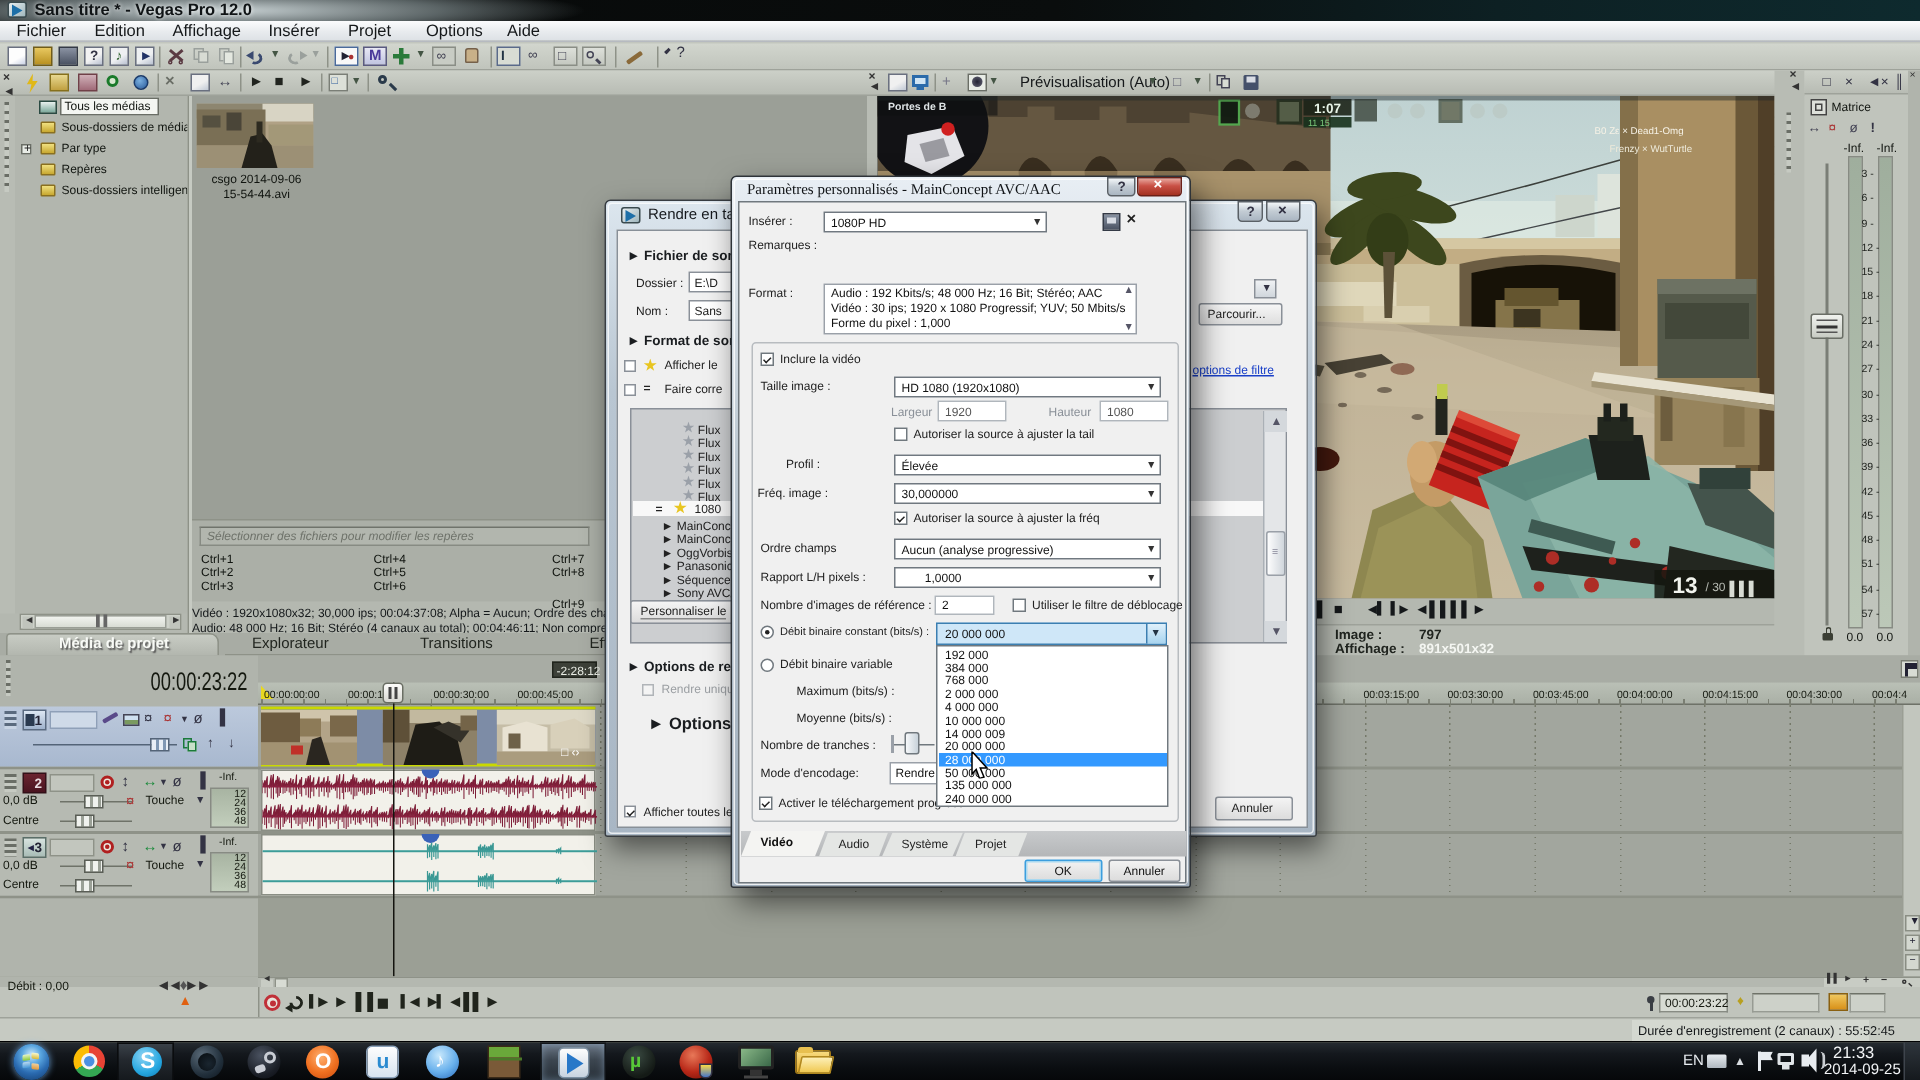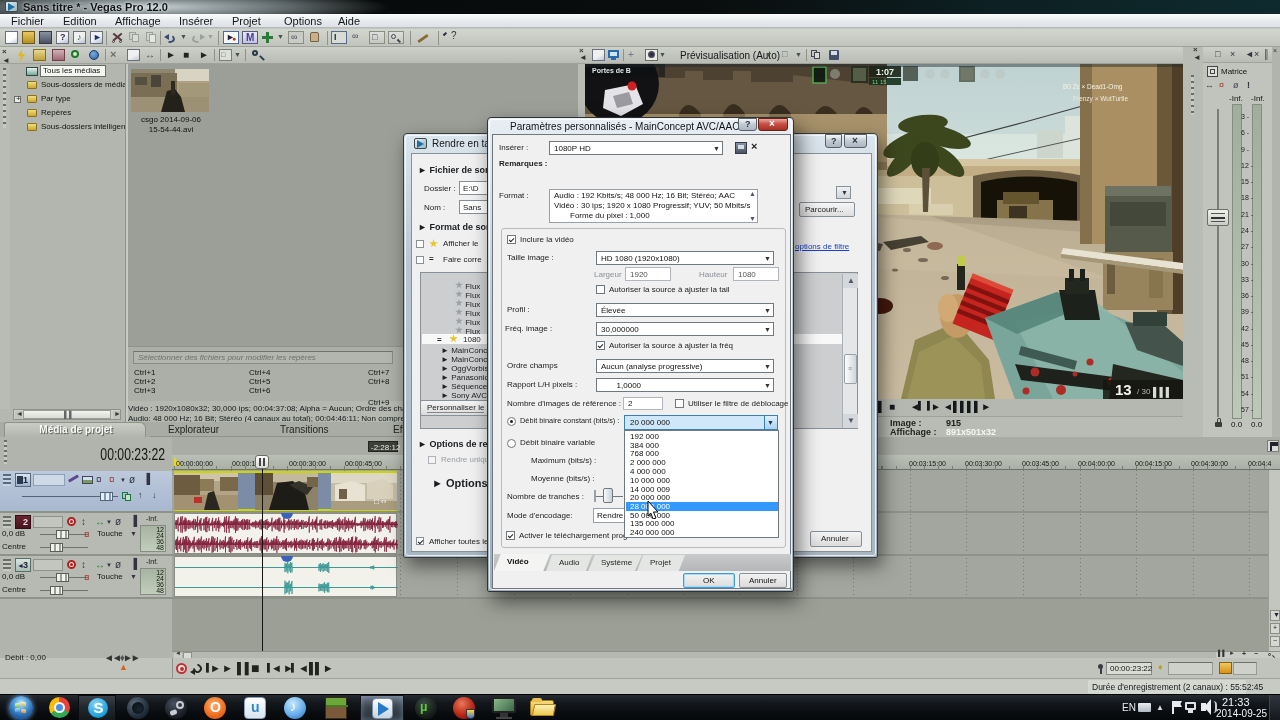--- a/index.html
+++ b/index.html
@@ -453,21 +453,21 @@
       <div class="txt" style="left:293px;top:2px;font-size:10px;color:#15181a;letter-spacing:4px;">▌■</div>
       <div class="txt" style="left:325px;top:2px;font-size:10px;color:#15181a;">◄</div>
         <div class="txt" style="left:333px;top:2px;font-size:8px;color:#15181a;">▌</div>
       <div class="txt" style="left:342px;top:2px;font-size:8px;color:#15181a;">▌</div>
         <div class="txt" style="left:346px;top:2px;font-size:10px;color:#15181a;">►</div>
       <div class="txt" style="left:358px;top:2px;font-size:10px;color:#15181a;">◄▌▌</div>
       <div class="txt" style="left:382px;top:2px;font-size:10px;color:#15181a;">▌▌►</div>
     </div>
     <div class="abs" style="left:7px;top:369px;width:598px;height:1px;background:#9ea29a;"></div>
     <div class="txt" style="left:312px;top:371px;font-size:9px;font-weight:bold;color:#20241f;">Image :</div>
-    <div class="txt" style="left:368px;top:371px;font-size:9px;font-weight:bold;color:#20241f;">915</div>
+    <div class="txt" style="left:368px;top:371px;font-size:9px;font-weight:bold;color:#20241f;">797</div>
     <div class="txt" style="left:312px;top:380px;font-size:9px;font-weight:bold;color:#20241f;">Affichage :</div>
     <div class="txt" style="left:368px;top:380px;font-size:9px;font-weight:bold;color:#f4f6f2;">891x501x32</div>
   </div>
 
   <div class="abs" style="left:1183px;top:47px;width:20px;height:390px;background:#b8bcb4;">
     <div class="abs" style="left:8px;top:28px;width:3px;height:40px;background:repeating-linear-gradient(180deg,#6a6e66 0 2px,#c6cac2 2px 6px);"></div>
     <div class="txt" style="left:10px;top:-2px;font-size:8px;font-weight:bold;color:#333;">×</div>
     <div class="txt" style="left:10px;top:6px;font-size:8px;color:#333;">◄</div>
   </div>
 
@@ -989,43 +989,43 @@
           <span style="position:absolute;left:10px;top:2px;font-size:8px;color:#222;">Annuler</span>
         </div>
       <div class="abs" style="left:4px;top:383px;width:8px;height:8px;background:#fff;border:1px solid #8a9098;">
           <span style="position:absolute;left:1px;top:1.5px;width:5px;height:3px;border-left:1.5px solid #222;border-bottom:1.5px solid #222;transform:rotate(-45deg);"></span>
         </div>
       <div class="txt" style="left:17px;top:383px;font-size:8px;color:#222;">Afficher toutes le</div>
     </div>
   </div>
   <div class="abs" id="dlg-params" style="left:487px;top:117px;width:307px;height:475px;box-shadow:5px 9px 20px rgba(0,0,0,0.55);background:linear-gradient(180deg,#e8eef4,#bcc8d2 40%,#9fadbb);border:1px solid #2e3338;border-radius:4px 4px 2px 2px;">
     <div class="abs" style="left:1px;top:1px;width:303px;height:471px;border:1px solid rgba(255,255,255,0.8);border-radius:3px;"></div>
-    <div class="txt" style="left:22px;top:3px;font-size:10px;color:#111417;">Paramètres personnalisés - MainConcept AVC/AAC</div>
+    <div class="txt" style="left:10px;top:3px;font-size:10px;color:#111417;font-family:Liberation Serif, serif;">Paramètres personnalisés - MainConcept AVC/AAC</div>
     <div class="abs" style="left:250px;top:0px;width:19px;height:13px;background:linear-gradient(180deg,#f4f7f9,#c3ccd4 48%,#aab6c2);border:1px solid #5a6066;border-radius:0 0 3px 3px;">
         <span style="position:absolute;left:6px;top:0px;font-size:9px;font-weight:bold;color:#334;">?</span>
       </div>
     <div class="abs" style="left:270px;top:0px;width:30px;height:13px;background:linear-gradient(180deg,#e8a89e,#c95045 45%,#a33222);border:1px solid #6a2018;border-radius:0 0 3px 3px;">
         <span style="position:absolute;left:10px;top:-1px;font-size:10px;font-weight:bold;color:#fff;">×</span>
       </div>
     <div class="abs" style="left:4px;top:16px;width:299px;height:455px;background:#f0f0f0;border:1px solid #70787e;">
       <div class="txt" style="left:6px;top:8px;font-size:8px;color:#222;">Insérer :</div>
-      <div class="abs" style="left:56px;top:6px;width:174px;height:14px;background:#fff;border:1px solid #707880;">
+      <div class="abs" style="left:56px;top:6px;width:149px;height:14px;background:#fff;border:1px solid #707880;">
           <span style="position:absolute;left:4px;top:2px;font-size:8px;color:#111;">1080P HD</span>
           <span style="position:absolute;right:2px;top:3px;font-size:7px;color:#333;">▼</span>
         </div>
       <div class="abs" style="left:242px;top:7px;width:12px;height:12px;background:linear-gradient(180deg,#8892a2,#4a5262);border:1px solid #343a46;">
           <span style="position:absolute;left:2px;top:2px;width:6px;height:4px;background:#d8dce4;"></span>
         </div>
       <div class="txt" style="left:258px;top:5px;font-size:11px;font-weight:bold;color:#222;">×</div>
-      <div class="txt" style="left:6px;top:24px;font-size:8px;color:#222;font-weight:bold;">Remarques :</div>
+      <div class="txt" style="left:6px;top:24px;font-size:8px;color:#222;">Remarques :</div>
       <div class="txt" style="left:6px;top:56px;font-size:8px;color:#222;">Format :</div>
       <div class="abs" style="left:56px;top:54px;width:209px;height:34px;background:#fff;border:1px solid #9aa0a8;">
         <span style="position:absolute;left:4px;top:1px;font-size:8px;color:#111;">Audio : 192 Kbits/s; 48 000 Hz; 16 Bit; Stéréo; AAC</span>
         <span style="position:absolute;left:4px;top:11px;font-size:8px;color:#111;">Vidéo : 30 ips; 1920 x 1080 Progressif; YUV; 50 Mbits/s</span>
-        <span style="position:absolute;left:4px;top:21px;font-size:8px;color:#111;margin-left:16px;">Forme du pixel : 1,000</span>
+        <span style="position:absolute;left:4px;top:21px;font-size:8px;color:#111;">Forme du pixel : 1,000</span>
         <span style="position:absolute;right:1px;top:0px;font-size:7px;color:#556;">▲</span>
         <span style="position:absolute;right:1px;bottom:0px;font-size:7px;color:#556;">▼</span>
       </div>
       <div class="abs" style="left:8px;top:93px;width:285px;height:320px;border:1px solid #b8bcc0;border-radius:3px;"></div>
       <div class="abs" style="left:14px;top:100px;width:9px;height:9px;background:#fff;border:1px solid #70787e;">
           <span style="position:absolute;left:1px;top:1.5px;width:5px;height:3px;border-left:1.5px solid #222;border-bottom:1.5px solid #222;transform:rotate(-45deg);"></span>
         </div>
       <div class="txt" style="left:27px;top:100px;font-size:8px;color:#222;">Inclure la vidéo</div>
       <div class="txt" style="left:14px;top:118px;font-size:8px;color:#222;">Taille image :</div>
       <div class="abs" style="left:103px;top:116px;width:178px;height:14px;background:#fff;border:1px solid #707880;">
@@ -1035,21 +1035,21 @@
       <div class="txt" style="left:101px;top:135px;font-size:8px;color:#8a9098;">Largeur</div>
       <div class="abs" style="left:132px;top:132px;width:46px;height:14px;background:#fff;border:1px solid #b0b6bc;">
           <span style="position:absolute;left:4px;top:2px;font-size:8px;color:#555;">1920</span>
         </div>
       <div class="txt" style="left:206px;top:135px;font-size:8px;color:#8a9098;">Hauteur</div>
       <div class="abs" style="left:240px;top:132px;width:46px;height:14px;background:#fff;border:1px solid #b0b6bc;">
           <span style="position:absolute;left:4px;top:2px;font-size:8px;color:#555;">1080</span>
         </div>
       <div class="abs" style="left:103px;top:150px;width:9px;height:9px;background:#fff;border:1px solid #70787e;"></div>
       <div class="txt" style="left:116px;top:150px;font-size:8px;color:#222;">Autoriser la source à ajuster la tail</div>
-      <div class="txt" style="left:14px;top:170px;font-size:8px;color:#222;">Profil :</div>
+      <div class="txt" style="left:31px;top:170px;font-size:8px;color:#222;">Profil :</div>
       <div class="abs" style="left:103px;top:168px;width:178px;height:14px;background:#fff;border:1px solid #707880;">
           <span style="position:absolute;left:4px;top:2px;font-size:8px;color:#111;">Élevée</span>
           <span style="position:absolute;right:2px;top:3px;font-size:7px;color:#333;">▼</span>
         </div>
       <div class="txt" style="left:12px;top:189px;font-size:8px;color:#222;">Fréq. image :</div>
       <div class="abs" style="left:103px;top:187px;width:178px;height:14px;background:#fff;border:1px solid #707880;">
           <span style="position:absolute;left:4px;top:2px;font-size:8px;color:#111;">30,000000</span>
           <span style="position:absolute;right:2px;top:3px;font-size:7px;color:#333;">▼</span>
         </div>
       <div class="abs" style="left:103px;top:206px;width:9px;height:9px;background:#fff;border:1px solid #70787e;">

